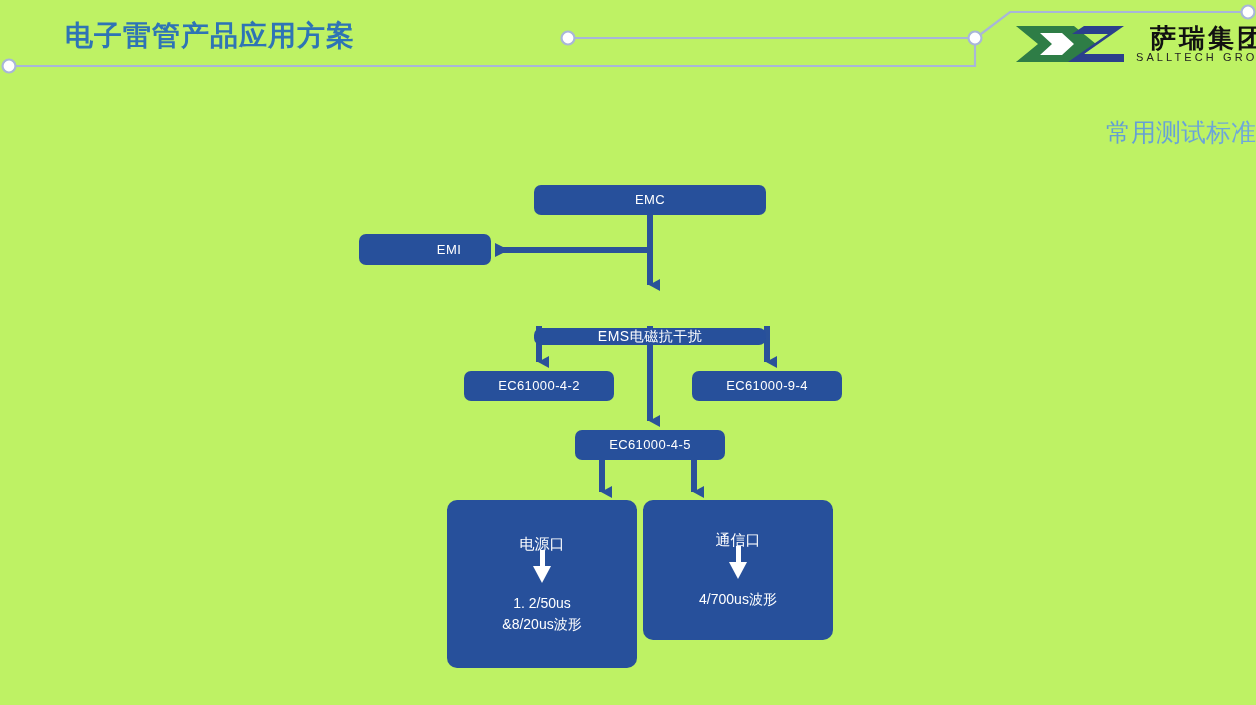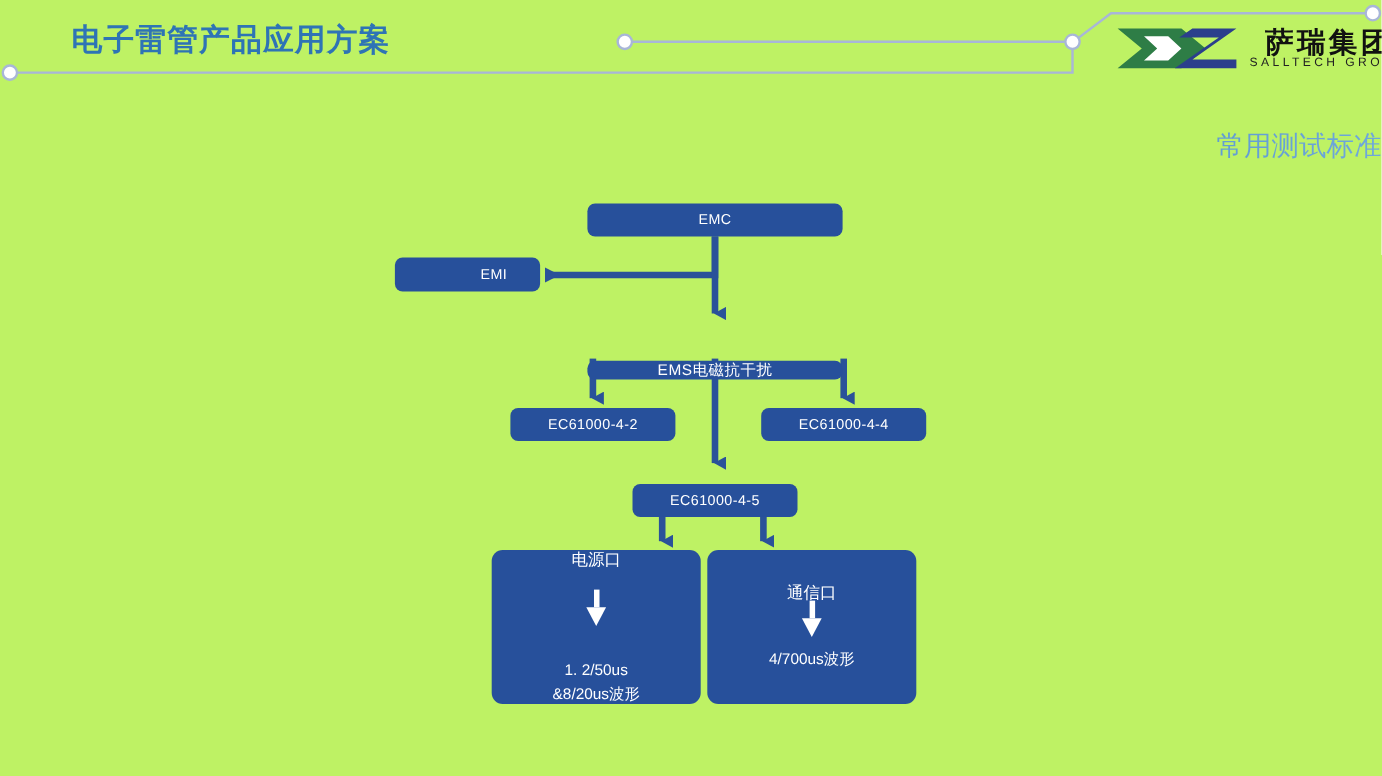--- a/index.html
+++ b/index.html
@@ -152,28 +152,28 @@
 
     <div class="node mid" style="left:534px; top:296px; width:232px; height:17px;margin-top:32px;">
       <span>EMS电磁抗干扰</span>
     </div>
 
     <div class="node small" style="left:464px; top:371px; width:150px; height:30px;">
       <span>EC61000-4-2</span>
     </div>
 
     <div class="node small" style="left:692px; top:371px; width:150px; height:30px;">
-      <span>EC61000-4-4</span>
+      <span>EC61000-9-4</span>
     </div>
 
-    <div class="node small" style="left:575px; top:430px; width:150px; height:30px;margin-top:10px;">
+    <div class="node small" style="left:575px; top:430px; width:150px; height:30px;">
       <span>EC61000-4-5</span>
     </div>
 
-    <div class="node big" style="left:447px; top:500px; width:190px; height:140px;justify-content:space-between;">
+    <div class="node big" style="left:447px; top:500px; width:190px; height:168px;">
       <span class="n-title">电源口</span>
       <span class="in-arrow"></span>
       <span class="n-sub">1. 2/50us
 &amp;8/20us波形</span>
     </div>
 
     <div class="node big" style="left:643px; top:500px; width:190px; height:140px;">
       <span class="n-title">通信口</span>
       <span class="in-arrow"></span>
       <span class="n-sub">4/700us波形</span>

